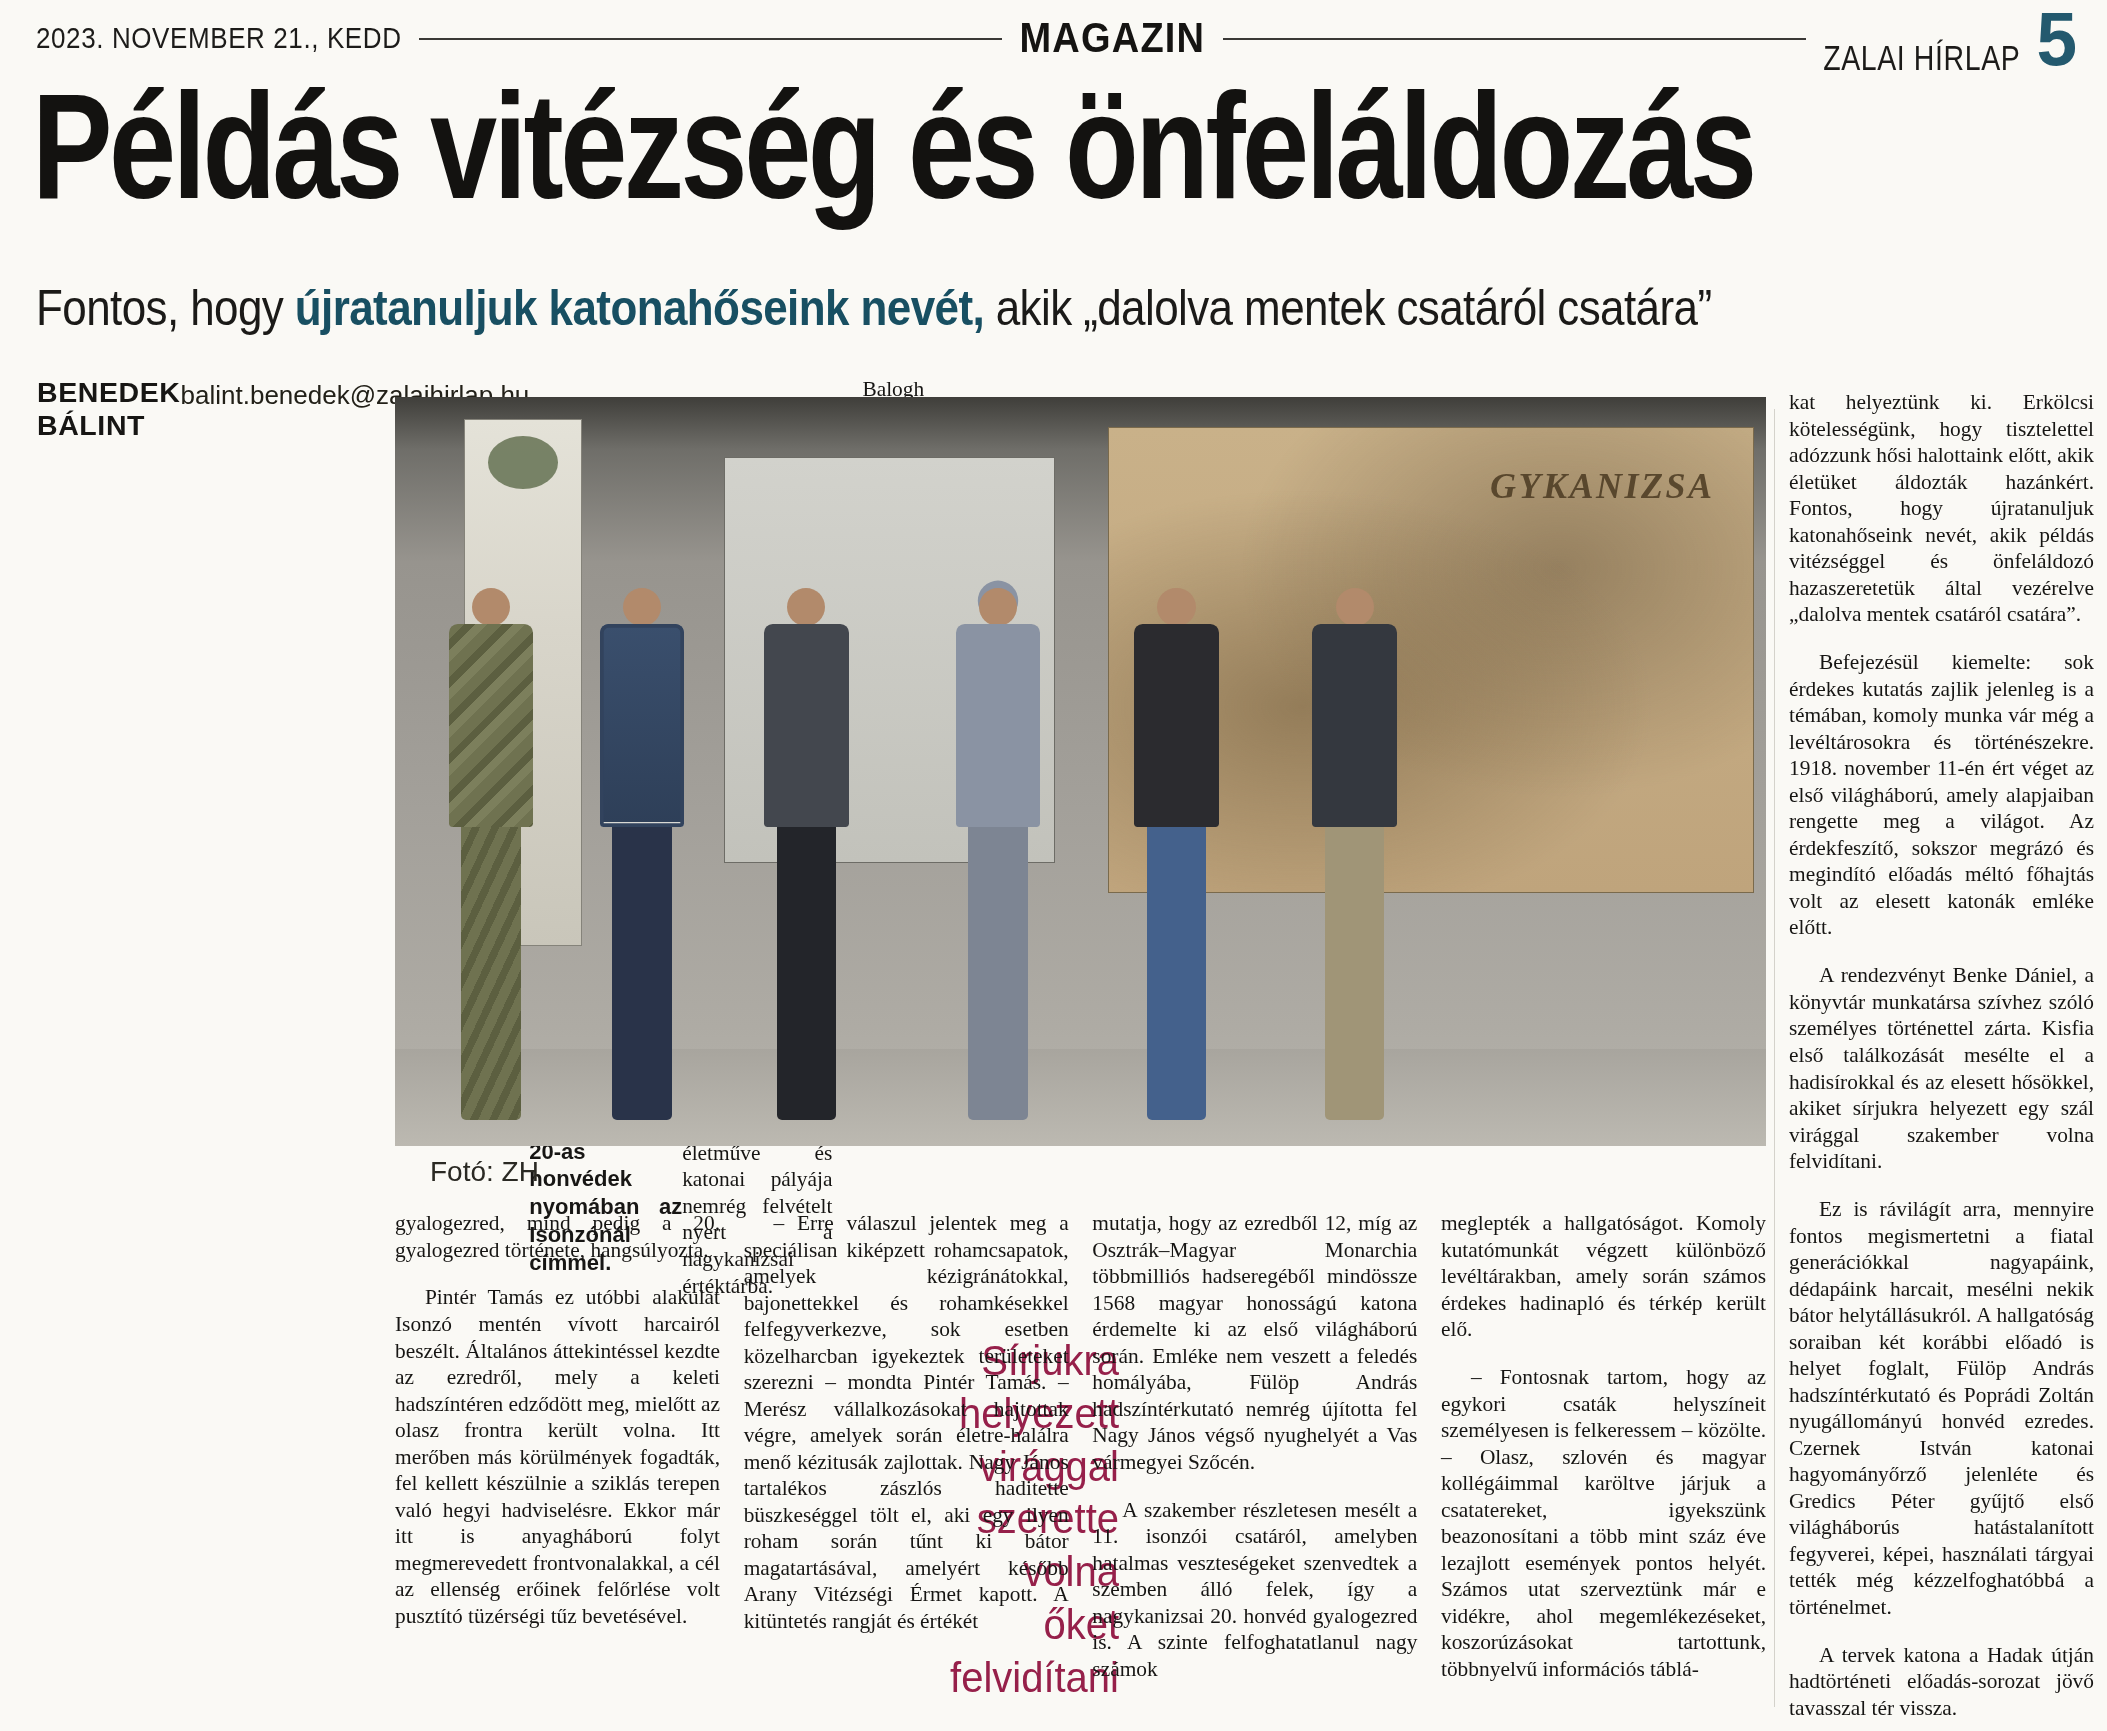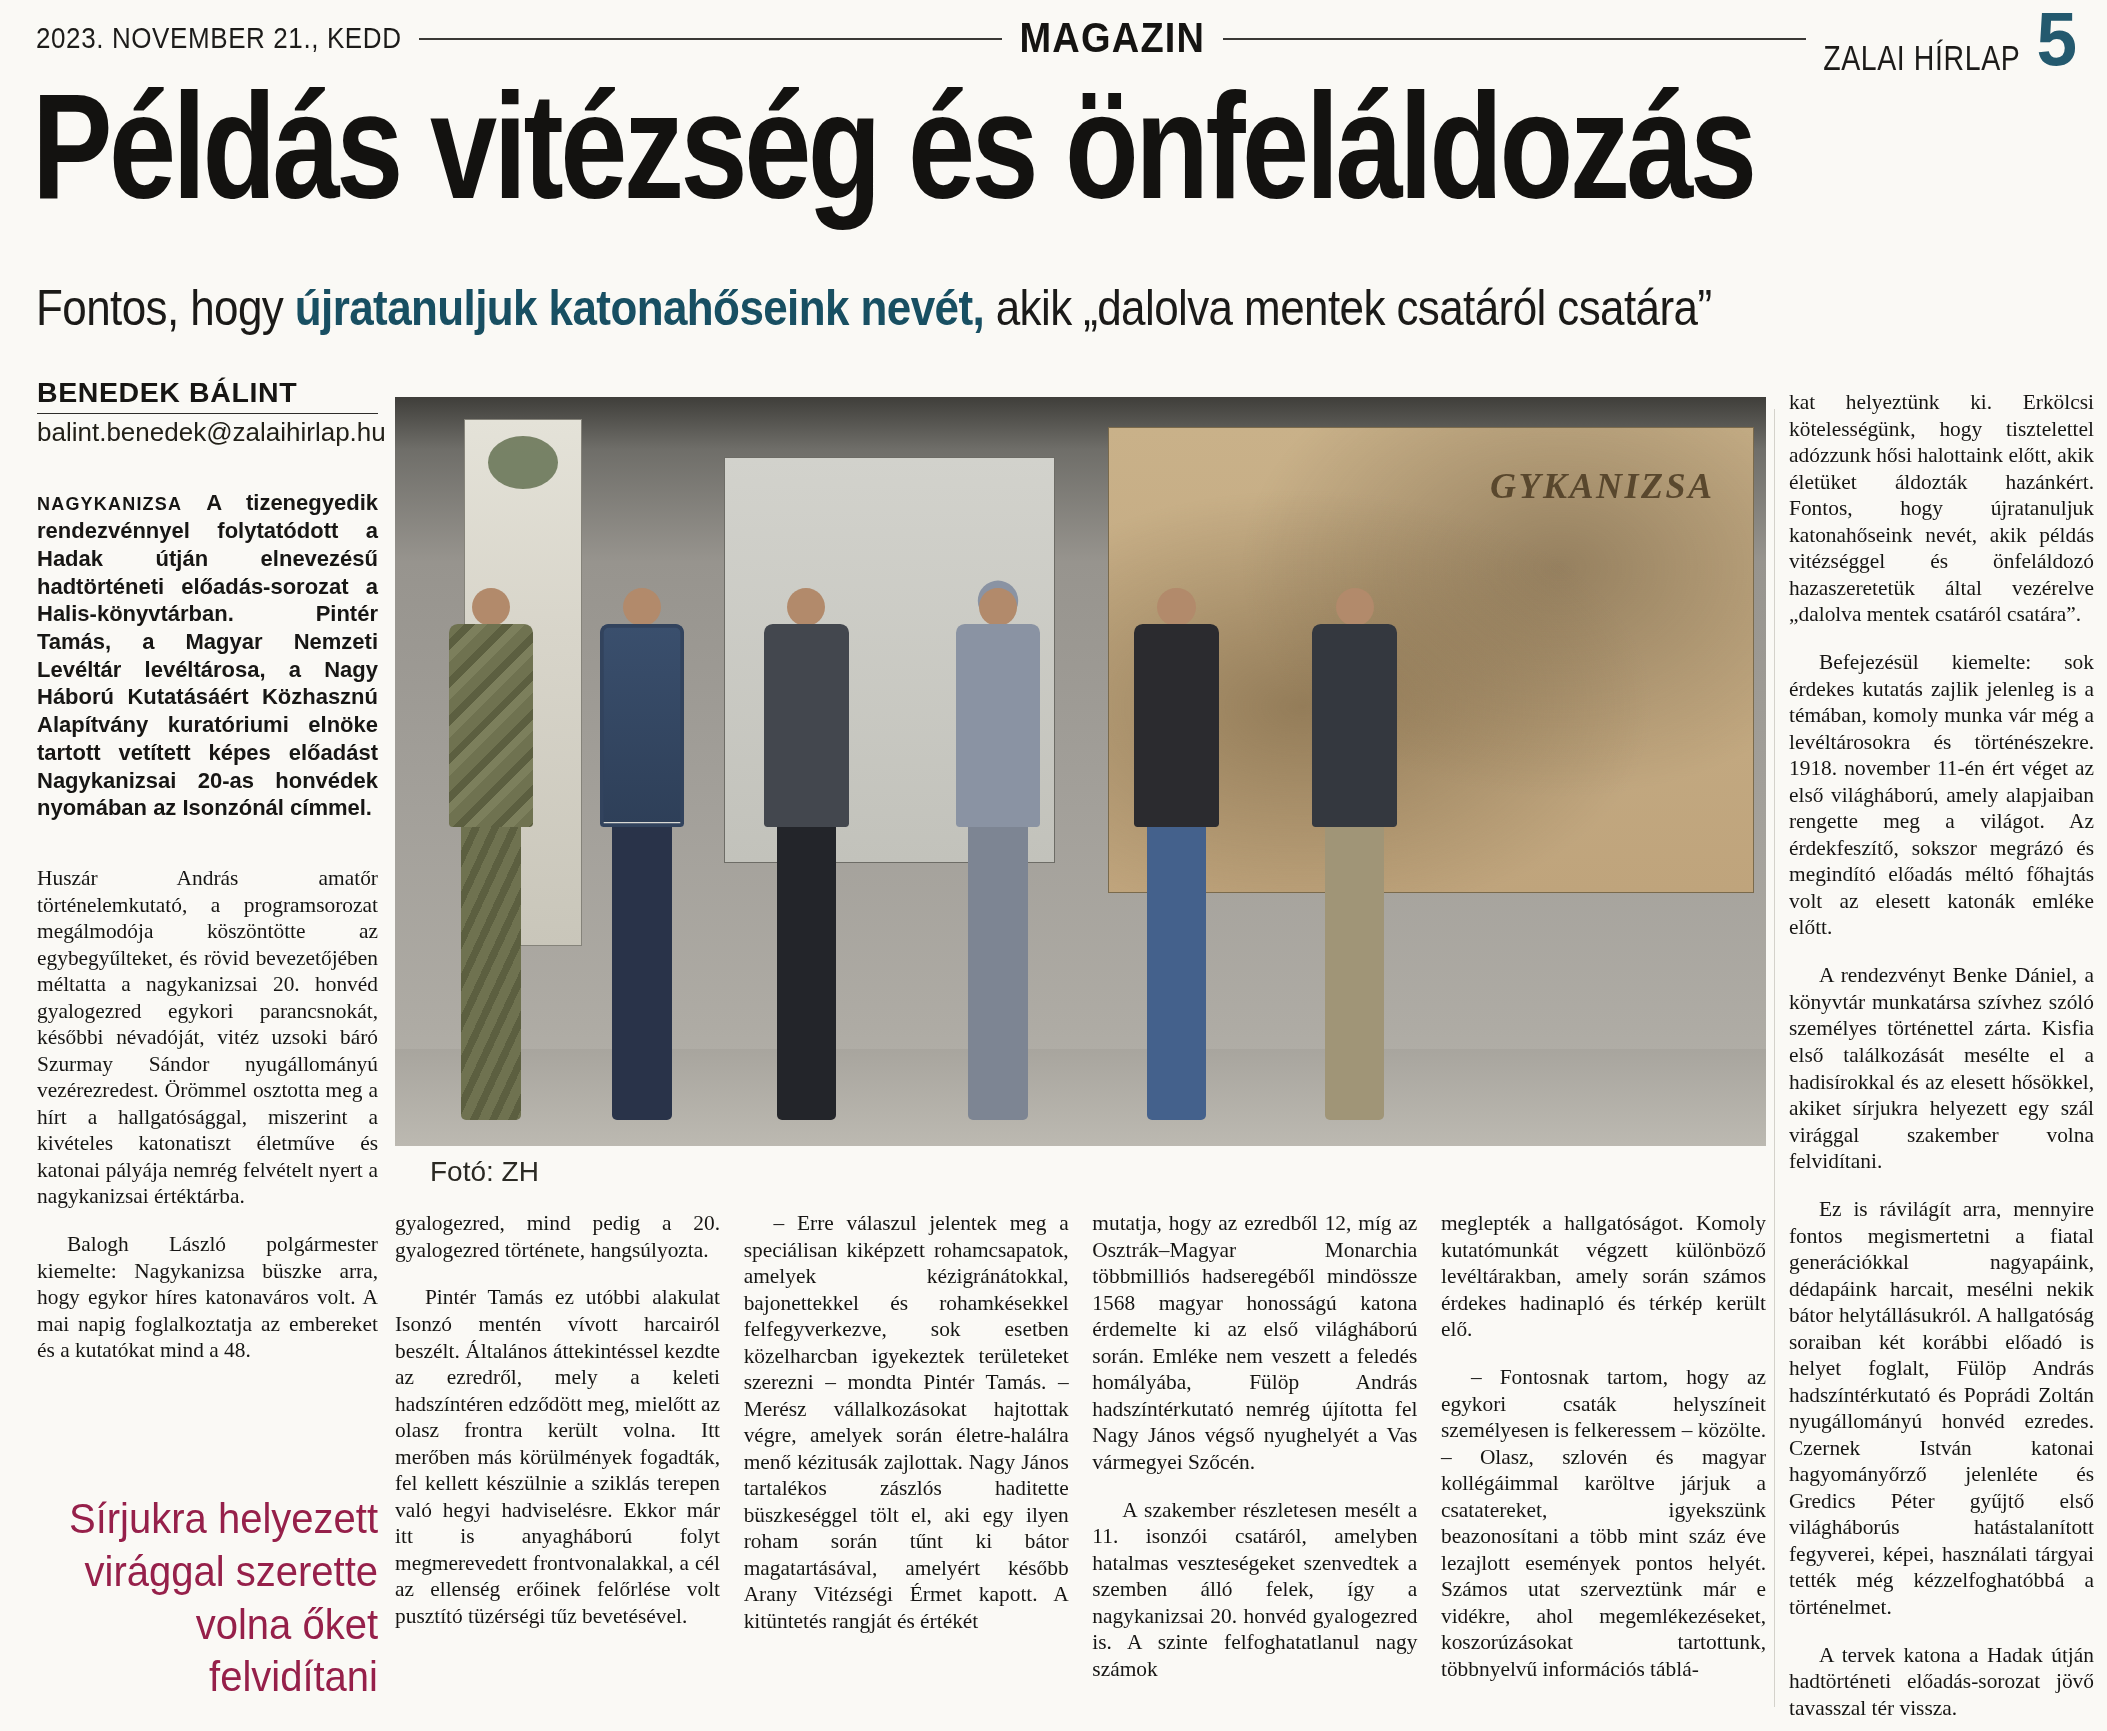--- a/index.html
+++ b/index.html
@@ -20,21 +20,21 @@
   .headline{position:absolute;left:32px;top:60px;width:2045px;
     font-family:"Liberation Sans",sans-serif;font-weight:bold;font-size:127px;
     letter-spacing:-3.7px;white-space:nowrap;color:#131210;
     transform:scaleX(0.95) scaleY(1.18);transform-origin:left top;}
   .subheadline{position:absolute;left:36px;top:280px;width:2045px;
     font-family:"Liberation Sans",sans-serif;font-size:44px;letter-spacing:-0.6px;
     white-space:nowrap;color:#1b1a18;transform:scaleY(1.12);transform-origin:left top;}
   .subheadline .hl{font-weight:bold;color:#184f62;}
   
   .left-col{position:absolute;left:37px;top:376px;width:341px;bottom:10px;
-    display:flex;flex-direction:column;}
+    display:flex;flex-direction:row;}
   .byline-name{font-family:"Liberation Sans",sans-serif;font-weight:bold;
     font-size:28.5px;letter-spacing:0.6px;color:#17161“4;}
   .byline-name{color:#171614;}
   .byline-rule{border-top:1.9px solid #2e2d2a;margin-top:3.7px;}
   .byline-email{font-family:"Liberation Sans",sans-serif;font-size:26px;color:#222018;margin-top:3.7px;}
   .lead{font-family:"Liberation Sans",sans-serif;font-weight:bold;font-size:22px;
     line-height:1.26;text-align:justify;margin-top:41px;color:#171614;}
   .lead .loc{font-size:18px;letter-spacing:1.2px;}
   .serif-par{font-size:21.4px;line-height:1.24;text-align:justify;margin-top:0;}
   .par-gap{margin-top:21px;}

